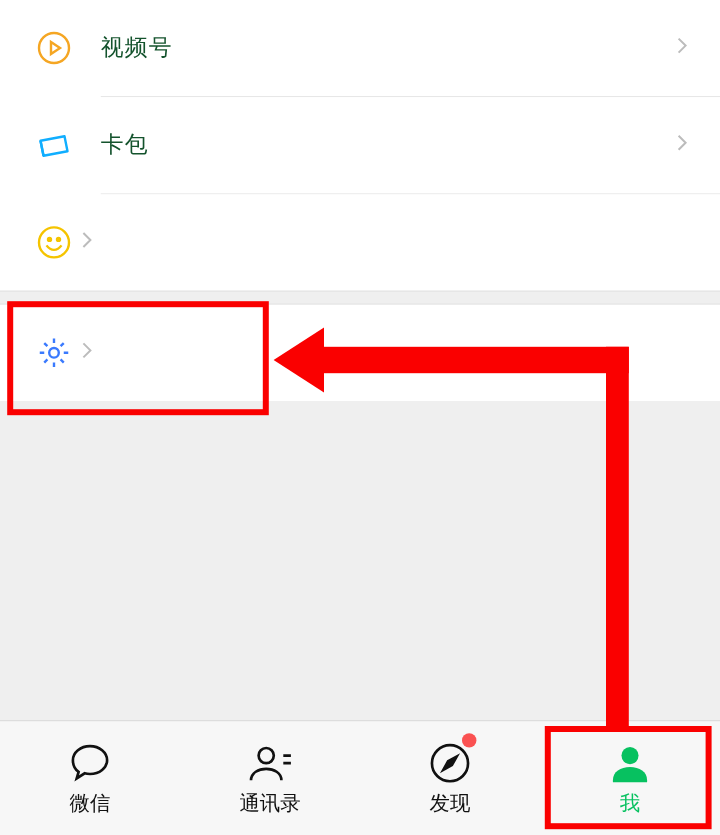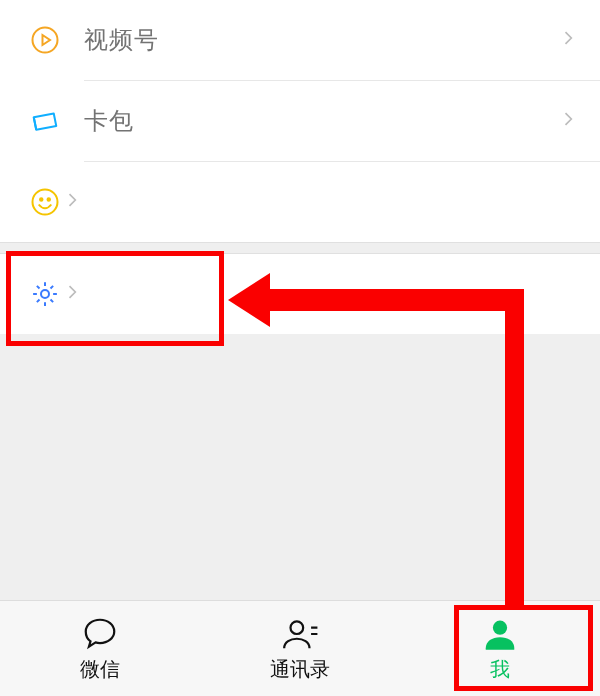--- a/index.html
+++ b/index.html
@@ -26,22 +26,22 @@
     .menu-item .icon {
       width: 34px;
       height: 34px;
       display: flex;
       align-items: center;
       justify-content: center;
       flex: 0 0 34px;
     }
     .menu-item .label {
       flex: 1;
-      font-size: 24px;
-      color: #737373;
+      font-size: 19px;
+      color: #14532d;
       margin-left: 22px;
       letter-spacing: 1px;
     }
     .menu-item .chev {
       flex: 0 0 auto;
       color: #bcbcbc;
     }
     .divider {
       height: 1px;
       background: #e7e7e7;
@@ -72,21 +72,21 @@
       position: relative;
     }
     .tab .tab-icon {
       width: 40px;
       height: 40px;
       display: flex;
       align-items: center;
       justify-content: center;
     }
     .tab .tab-label {
-      font-size: 20px;
+      font-size: 17px;
       color: #111;
       margin-top: 2px;
     }
     .tab.active .tab-label { color: #07c160; }
     .dot {
       position: absolute;
       top: 10px;
       right: 50%;
       margin-right: -22px;
       width: 12px;
@@ -212,20 +212,30 @@
   <div class="tab">
     <span class="tab-icon">
       <svg viewBox="0 0 24 24" width="38" height="38" fill="none" stroke="#111" stroke-width="1.4">
         <circle cx="10" cy="8" r="4"></circle>
         <path d="M2 21c0-4 4-6 8-6s8 2 8 6"></path>
         <path d="M19 8h4M19 12h4"></path>
       </svg>
     </span>
     <span class="tab-label">通讯录</span>
   </div>
+  <div class="tab">
+    <span class="dot"></span>
+    <span class="tab-icon">
+      <svg viewBox="0 0 24 24" width="38" height="38" fill="none" stroke="#111" stroke-width="1.4">
+        <circle cx="12" cy="12" r="9.5"></circle>
+        <path d="M15.5 8.5 13 13l-4.5 2.5L11 11z" fill="#111"></path>
+      </svg>
+    </span>
+    <span class="tab-label">发现</span>
+  </div>
   <div class="tab active">
     <span class="tab-icon">
       <svg viewBox="0 0 24 24" width="38" height="38" fill="#07c160">
         <circle cx="12" cy="8" r="4.5"></circle>
         <path d="M3 21c0-4.5 4-7 9-7s9 2.5 9 7v1H3z"></path>
       </svg>
     </span>
     <span class="tab-label">我</span>
   </div>
 </div>

